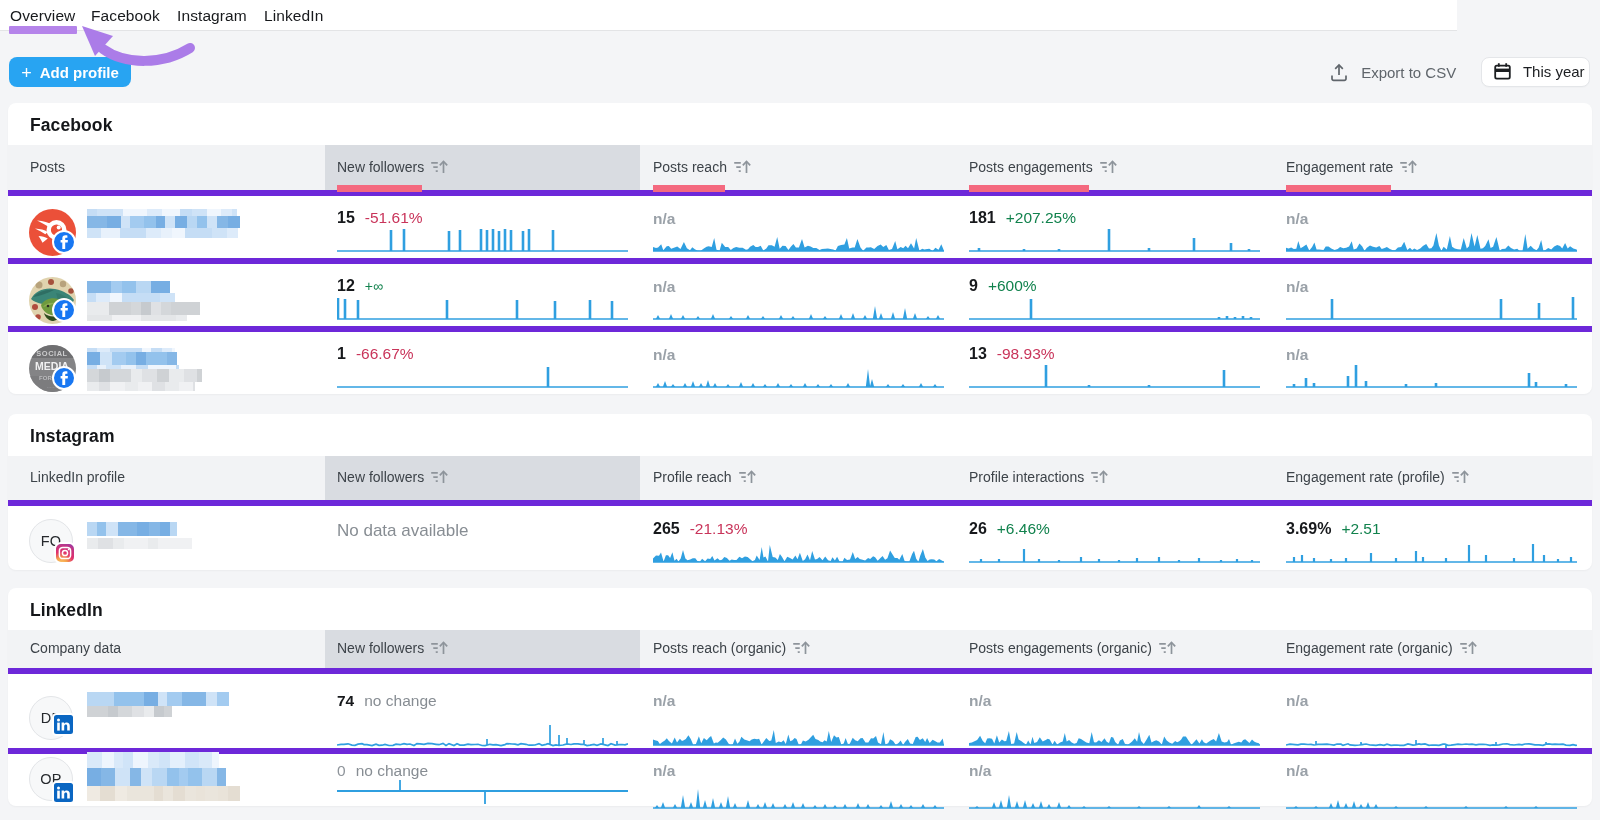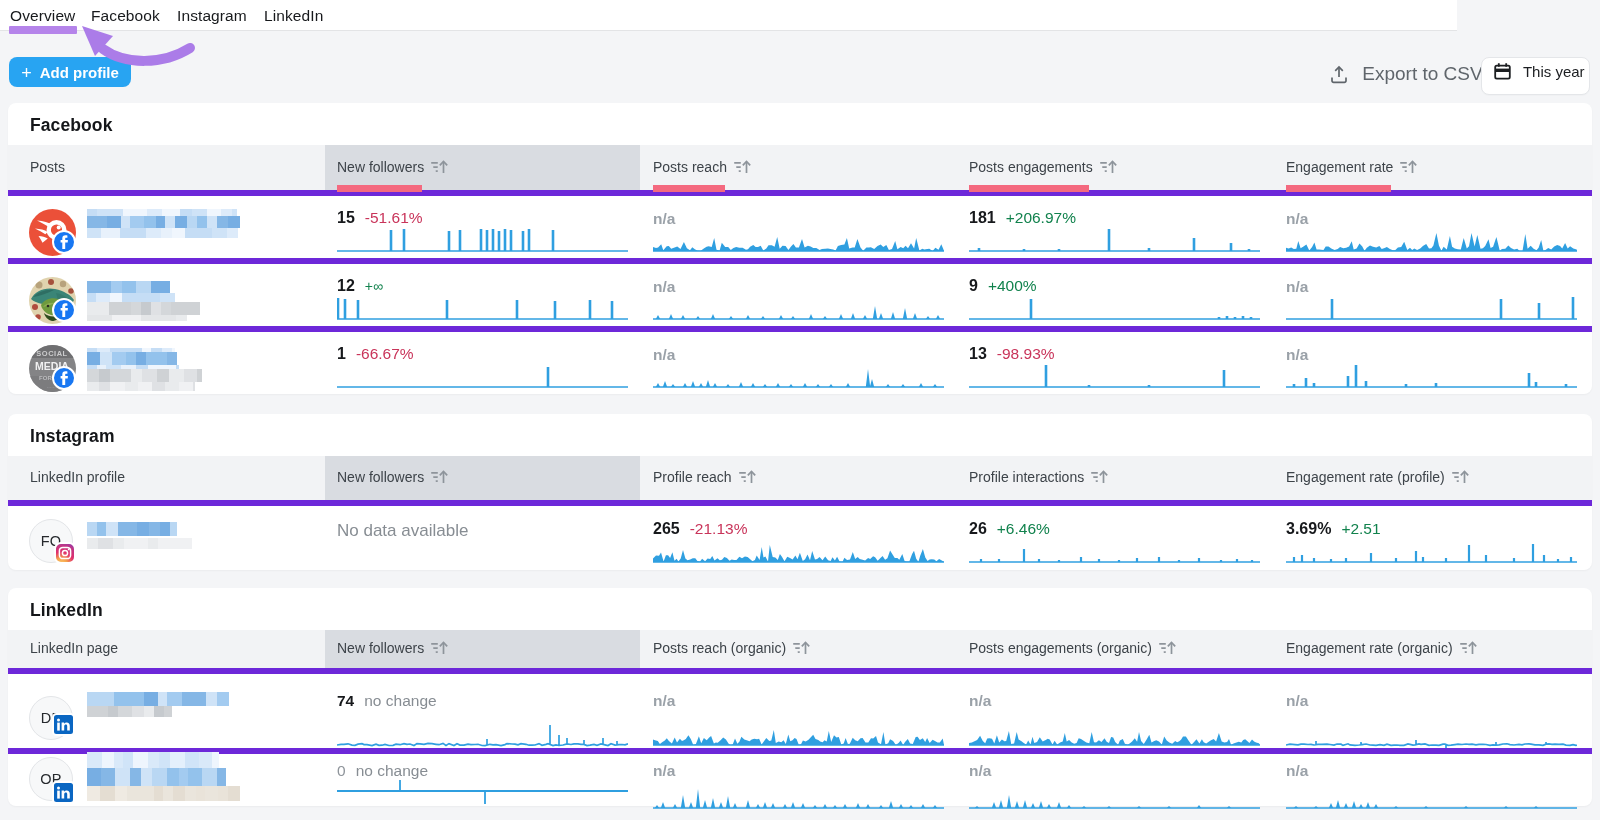--- a/index.html
+++ b/index.html
@@ -2,23 +2,23 @@
 <html><head><meta charset="utf-8">
 <style>
 *{margin:0;padding:0;box-sizing:border-box}
 html,body{width:1600px;height:820px;overflow:hidden}
 body{background:#f4f5f7;font-family:"Liberation Sans",sans-serif;position:relative;-webkit-font-smoothing:antialiased}
 .nav{position:absolute;top:0;left:0;width:1457px;height:31px;background:#fff;border-bottom:1px solid #e3e4e6}
 .nav span{position:absolute;top:7px;font-size:15.5px;color:#17191c;letter-spacing:.1px}
 .pbar{position:absolute;left:9px;top:26px;width:68px;height:8px;background:#b584ea;border-radius:1px;z-index:3}
 .btn-add{position:absolute;left:9px;top:57px;width:122px;height:30px;background:#28a4f2;border-radius:8px;color:#fff;font-size:15px;font-weight:bold;text-align:center;line-height:30px}
 .btn-add .pl{font-weight:400;font-size:18px;margin-right:8px;position:relative;top:.5px}
-.export{position:absolute;top:63px;left:1330px;font-size:19px;color:#5f656b}
+.export{position:absolute;top:63px;left:1330px;font-size:15px;color:#5f656b}
 .export svg{vertical-align:-4px;margin-right:9px}
-.btn-year{position:absolute;left:1481px;top:57px;width:109px;white-space:nowrap;height:38px;background:#fff;border:1px solid #e4e6e9;border-radius:8px;font-size:15px;color:#1c1e21;text-align:left;line-height:28px;padding-left:11px;box-shadow:0 1px 1px rgba(0,0,0,.02)}
+.btn-year{position:absolute;left:1481px;top:57px;width:109px;white-space:nowrap;height:30px;background:#fff;border:1px solid #e4e6e9;border-radius:8px;font-size:15px;color:#1c1e21;text-align:left;line-height:28px;padding-left:11px;box-shadow:0 1px 1px rgba(0,0,0,.02)}
 .btn-year svg{vertical-align:-4px;margin-right:7px}
 .card{position:absolute;left:8px;width:1584px;background:#fff;border-radius:8px;box-shadow:0 1px 2px rgba(0,0,0,.04)}
 .card h2{position:absolute;left:22px;top:12px;font-size:17.5px;color:#141619;letter-spacing:.1px}
 .thead{position:absolute;left:0;width:1584px;background:#f2f3f5}
 .thead .sorted{position:absolute;left:317px;top:0;width:315px;height:100%;background:#d9dce1}
 .th{position:absolute;font-size:14px;color:#3d4349;white-space:nowrap}
 .si{margin-left:7px;vertical-align:-2px}
 .row{position:absolute;left:0;width:1584px;border-top:6px solid #6d28d9}
 .av{position:absolute;left:21px;width:47px;height:47px;border-radius:50%}
 .badge{position:absolute}
@@ -182,21 +182,21 @@
         </svg>
       </span>
       <span class="na c3" style="top:14px">n/a</span>
       <span class="c3 sp" style="top:30px">
         <svg class="sp" width="291" height="27">
           <path d="M0 25H291" stroke="#2f9fe0" stroke-width="1.5" fill="none"></path>
           <path d="M0 25L0.0 20.9L3.0 21.9L5.1 21.6L8.2 18.3L10.3 24.3L13.7 20.3L15.8 19.9L18.2 22.8L21.6 21.6L24.3 20.5L27.5 22.9L30.9 16.0L33.9 22.3L37.0 24.3L39.3 21.2L41.8 23.2L44.3 24.5L47.7 24.7L50.8 22.5L53.6 20.7L55.7 20.3L58.7 21.1L61.2 12.0L63.5 23.7L66.6 24.4L68.8 16.8L72.2 20.9L75.2 21.0L77.8 24.1L80.4 22.0L83.2 21.0L86.3 21.7L89.6 21.8L93.0 23.7L95.0 23.3L97.1 20.7L100.3 19.1L102.6 21.1L105.0 21.0L107.7 19.8L110.3 24.5L113.3 22.5L115.5 19.3L118.8 19.3L121.6 20.8L124.2 11.0L126.7 22.8L129.5 19.8L132.6 20.0L135.4 23.9L137.8 20.8L140.4 18.1L142.9 21.5L145.9 21.4L149.0 13.0L151.6 21.4L154.9 19.8L157.6 20.6L160.3 22.0L163.3 22.0L166.6 24.0L168.9 23.1L172.1 22.8L174.9 22.5L177.5 22.9L180.2 23.4L182.6 24.5L184.9 19.9L188.1 19.0L191.4 18.6L193.9 11.9L196.2 22.4L199.6 21.6L201.7 21.5L204.4 13.0L207.5 21.6L210.2 24.7L213.4 21.5L215.9 21.5L217.9 21.2L221.2 23.0L224.5 20.0L227.7 18.5L230.3 21.1L233.3 19.0L235.9 23.9L239.0 23.1L242.2 15.0L244.4 23.2L247.7 20.9L250.2 22.3L252.6 19.7L255.0 22.3L258.0 17.2L261.1 22.4L263.2 12.1L266.4 24.5L269.3 22.7L271.4 23.5L274.2 23.1L276.3 22.8L279.6 24.9L282.4 21.8L285.5 23.7L288.3 18.3L290.4 23.3L291 25Z" fill="#2f9fe0"></path>
         </svg>
       </span>
       <span class="c4" style="position:absolute;top:13px">
-        <span class="val">181<span class="pct pos">+206.97%</span></span>
+        <span class="val">181<span class="pct pos">+207.25%</span></span>
       </span>
       <span class="c4 sp" style="top:30px">
         <svg class="sp" width="291" height="27">
           <path d="M0 25H291" stroke="#2f9fe0" stroke-width="1.5" fill="none"></path>
           <path d="M10 25V22M55 25V23M90 25V23M140 25V3M180 25V22M225 25V12M262 25V17M280 25V23" stroke="#2f9fe0" stroke-width="2.6" fill="none"></path>
         </svg>
       </span>
       <span class="na c5" style="top:14px">n/a</span>
       <span class="c5 sp" style="top:30px">
         <svg class="sp" width="291" height="27">
@@ -282,21 +282,21 @@
         </svg>
       </span>
       <span class="na c3" style="top:14px">n/a</span>
       <span class="c3 sp" style="top:30px">
         <svg class="sp" width="291" height="27">
           <path d="M0 25H291" stroke="#2f9fe0" stroke-width="1.5" fill="none"></path>
           <path d="M0 25L2.8 25.0L5.0 21.0L7.2 25.0L15.8 25.0L18.0 20.0L20.2 25.0L27.8 25.0L30.0 21.0L32.2 25.0L42.8 25.0L45.0 22.0L47.2 25.0L57.8 25.0L60.0 20.0L62.2 25.0L75.8 25.0L78.0 22.0L80.2 25.0L92.8 25.0L95.0 21.0L97.2 25.0L107.8 25.0L110.0 22.0L112.2 25.0L125.8 25.0L128.0 21.0L130.2 25.0L137.8 25.0L140.0 22.0L142.2 25.0L155.8 25.0L158.0 20.0L160.2 25.0L169.8 25.0L172.0 22.0L174.2 25.0L185.8 25.0L188.0 20.0L190.2 25.0L197.8 25.0L200.0 19.0L202.2 25.0L209.8 25.0L212.0 21.0L214.2 25.0L219.8 25.0L222.0 12.0L224.2 25.0L225.8 25.0L228.0 19.0L230.2 25.0L237.8 25.0L240.0 18.0L242.2 25.0L249.8 25.0L252.0 14.0L254.2 25.0L259.8 25.0L262.0 19.0L264.2 25.0L272.8 25.0L275.0 22.0L277.2 25.0L282.8 25.0L285.0 21.0L287.2 25.0L291 25Z" fill="#2f9fe0"></path>
         </svg>
       </span>
       <span class="c4" style="position:absolute;top:13px">
-        <span class="val">9<span class="pct pos">+400%</span></span>
+        <span class="val">9<span class="pct pos">+600%</span></span>
       </span>
       <span class="c4 sp" style="top:30px">
         <svg class="sp" width="291" height="27">
           <path d="M0 25H291" stroke="#2f9fe0" stroke-width="1.5" fill="none"></path>
           <path d="M62 25V5M250 25V23M258 25V22M266 25V23M274 25V22M282 25V23" stroke="#2f9fe0" stroke-width="2.6" fill="none"></path>
         </svg>
       </span>
       <span class="na c5" style="top:14px">n/a</span>
       <span class="c5 sp" style="top:30px">
         <svg class="sp" width="291" height="27">
@@ -520,21 +520,21 @@
           <path d="M0 19H291" stroke="#2f9fe0" stroke-width="1.5" fill="none"></path>
           <path d="M8 19V14M16 19V12M28 19V15M45 19V16M60 19V15M85 19V10M110 19V15M130 19V8M137 19V14M160 19V15M183 19V2M200 19V12M228 19V15M247 19V1M258 19V12M285 19V14M272 19V16" stroke="#2f9fe0" stroke-width="2.2" fill="none"></path>
         </svg>
       </span>
     </div>
   </div>
 <div class="card" style="top:588px;height:218px">
     <h2>LinkedIn</h2>
     <div class="thead" style="top:42px;height:38px">
       <div class="sorted"></div>
-<span class="th c1" style="top:10px">LinkedIn page</span>
+<span class="th c1" style="top:10px">Company data</span>
 <span class="th c2" style="top:10px">New followers<svg class="si" width="18" height="14" viewBox="0 0 18 14">
           <g fill="#8e949b">
             <rect x="0" y="2.1" width="7" height="1.7" rx="0.8"></rect>
             <rect x="2" y="6.2" width="5" height="1.7" rx="0.8"></rect>
             <rect x="4.5" y="10.2" width="2.5" height="1.7" rx="0.8"></rect>
           </g>
           <g stroke="#8e949b" stroke-width="1.7" fill="none">
             <path d="M12.5 13V1.8"></path>
             <path d="M8.8 5.4 L12.5 1.4 L16.2 5.4" fill="none"></path>
           </g>

